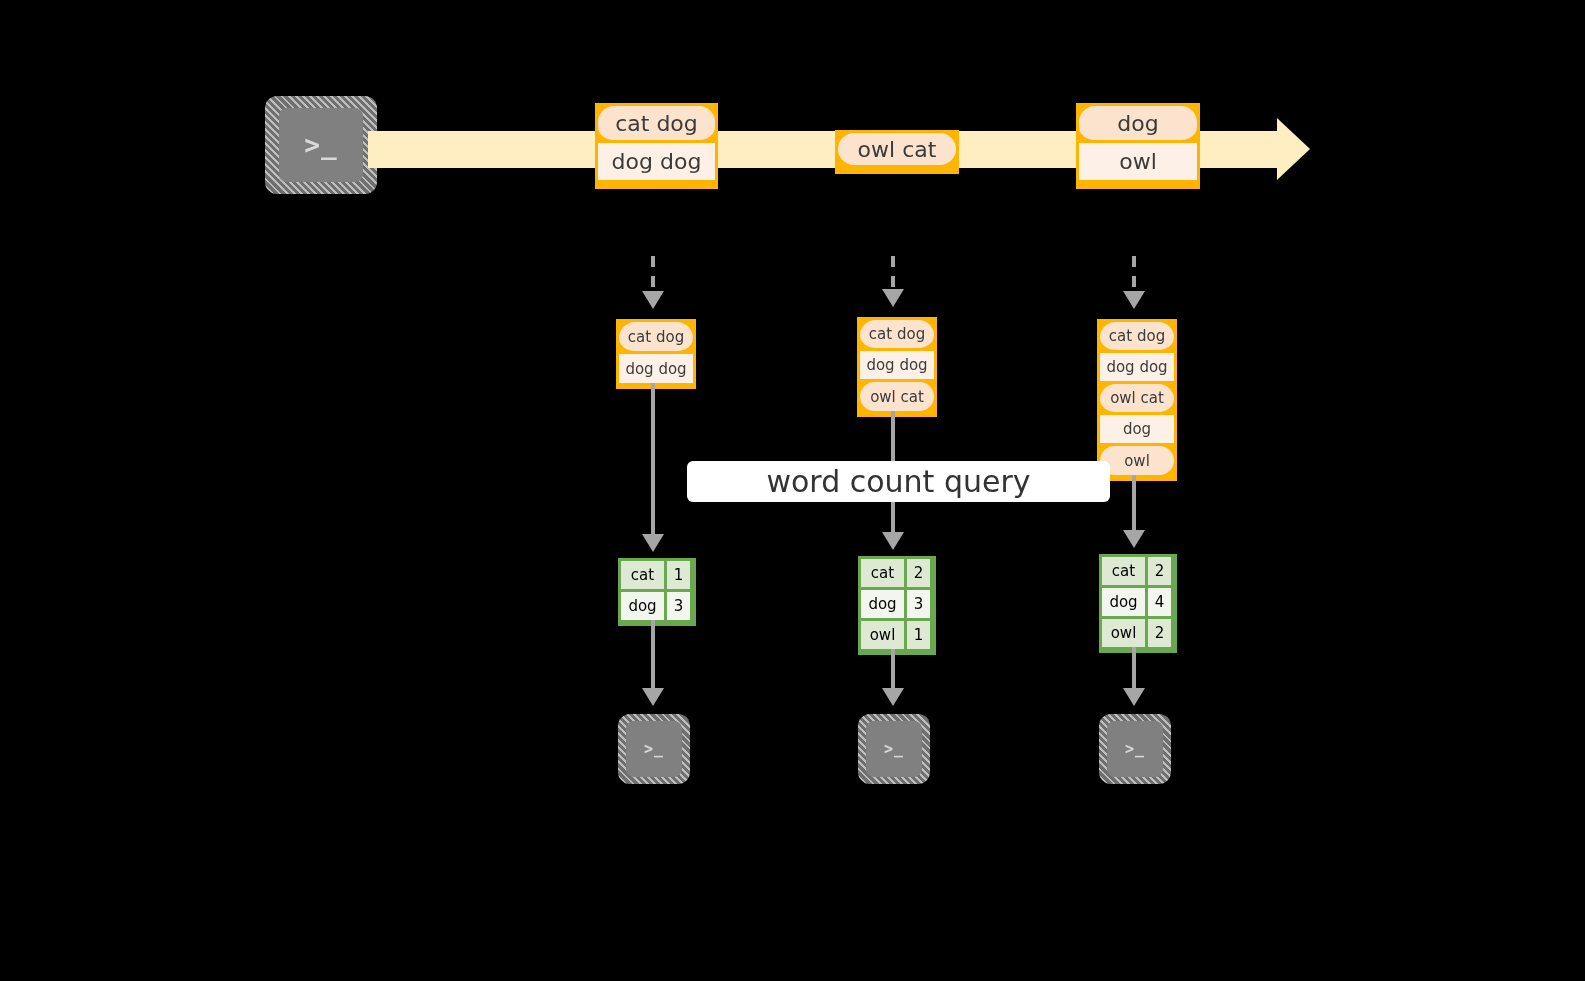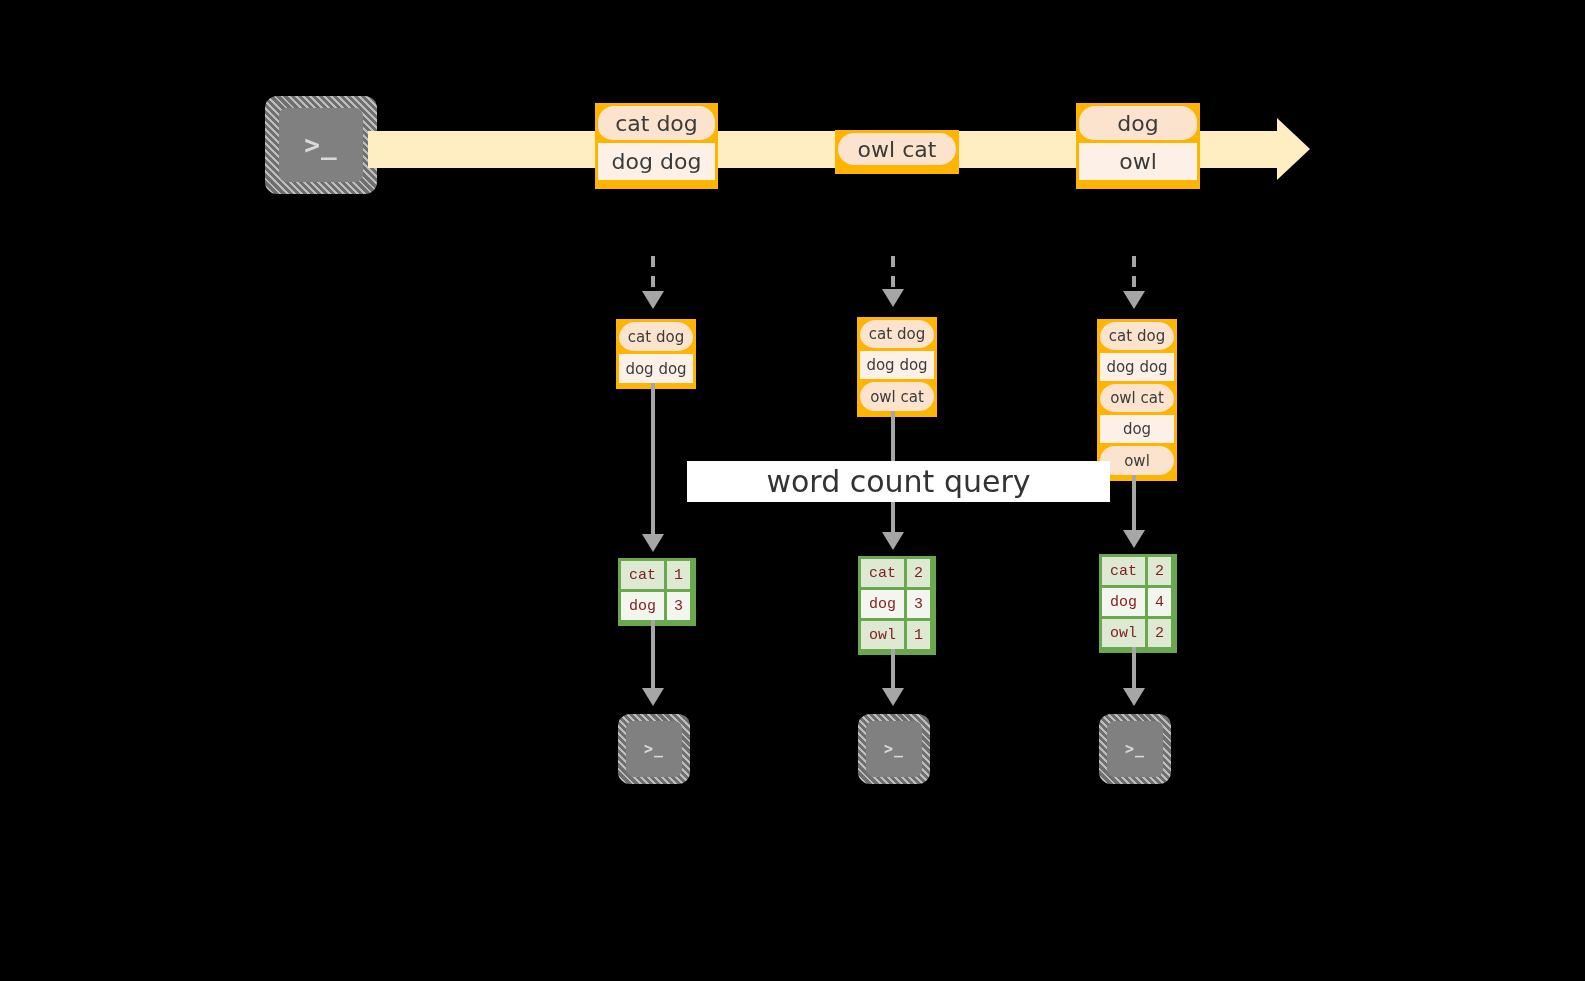--- a/index.html
+++ b/index.html
@@ -24,35 +24,35 @@
   .msgrow{display:flex;align-items:center;justify-content:center;
       color:#3b3b3b;border-bottom:3px solid #ffb400;}
   .msgrow:last-child{border-bottom:none;}
   .msgrow.a{background:#fce3cd;border-radius:16px;}
   .msgrow.b{background:#fdf1e7;}
 
   
   .greentab{position:absolute;border:3px solid #6aa84f;background:#6aa84f;}
   .growrow{display:flex;border-bottom:3px solid #6aa84f;}
   .growrow:last-child{border-bottom:none;}
-  .gcell{display:flex;align-items:center;justify-content:center;color:#7f1d1d;font-family:Liberation Mono, monospace;}
+  .gcell{display:flex;align-items:center;justify-content:center;color:#000000;}
   .gcell.word{border-right:3px solid #6aa84f;}
   .growrow.a .gcell{background:#dde9d3;}
   .growrow.b .gcell{background:#f2f6ef;}
 
   
   .vline{position:absolute;background:#a6a6a6;width:4px;}
   .vdash{position:absolute;width:4px;
       background:repeating-linear-gradient(to bottom,#a6a6a6 0 11px,transparent 11px 20px);}
   .vhead{position:absolute;width:0;height:0;border-style:solid;
       border-color:#a6a6a6 transparent transparent transparent;}
 
   
   .querylabel{position:absolute;background:#ffffff;color:#333333;
-      display:flex;align-items:center;justify-content:center;}
+      display:flex;align-items:center;justify-content:center;border-radius:6px;}
 </style>
 </head>
 <body>
 
 <div id="stage">
 
   <div class="abs" style="left:265px;top:96px;width:112px;height:98px;">
     <div class="term-hatch" style="left:0;top:0;width:112px;height:98px;"></div>
     <div class="term-inner" style="left:14px;top:12px;width:84px;height:74px;">
       <span class="term-glyph" style="font-size:26px;">&gt;_</span>

